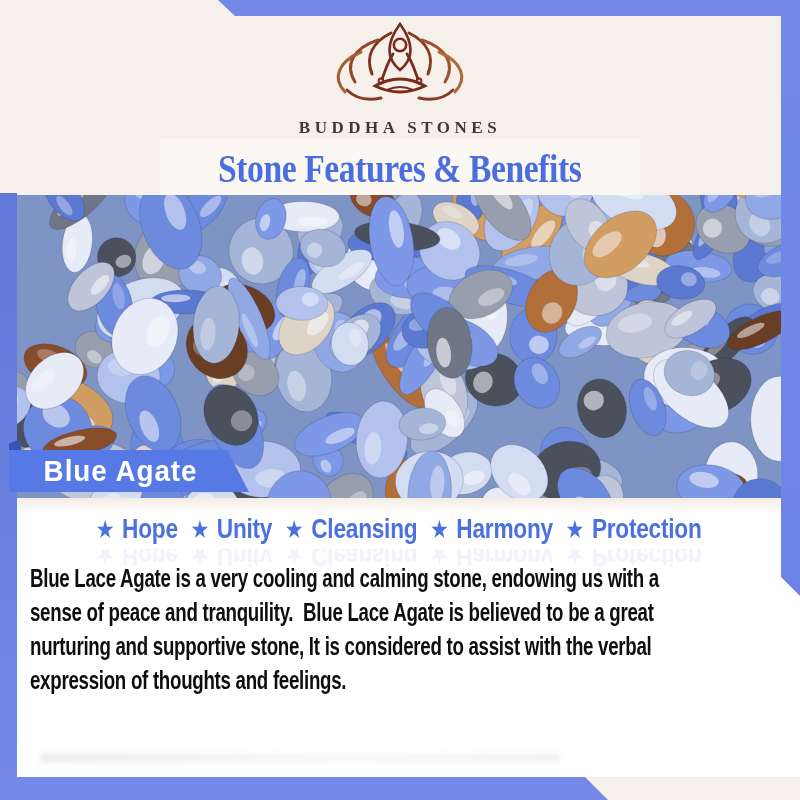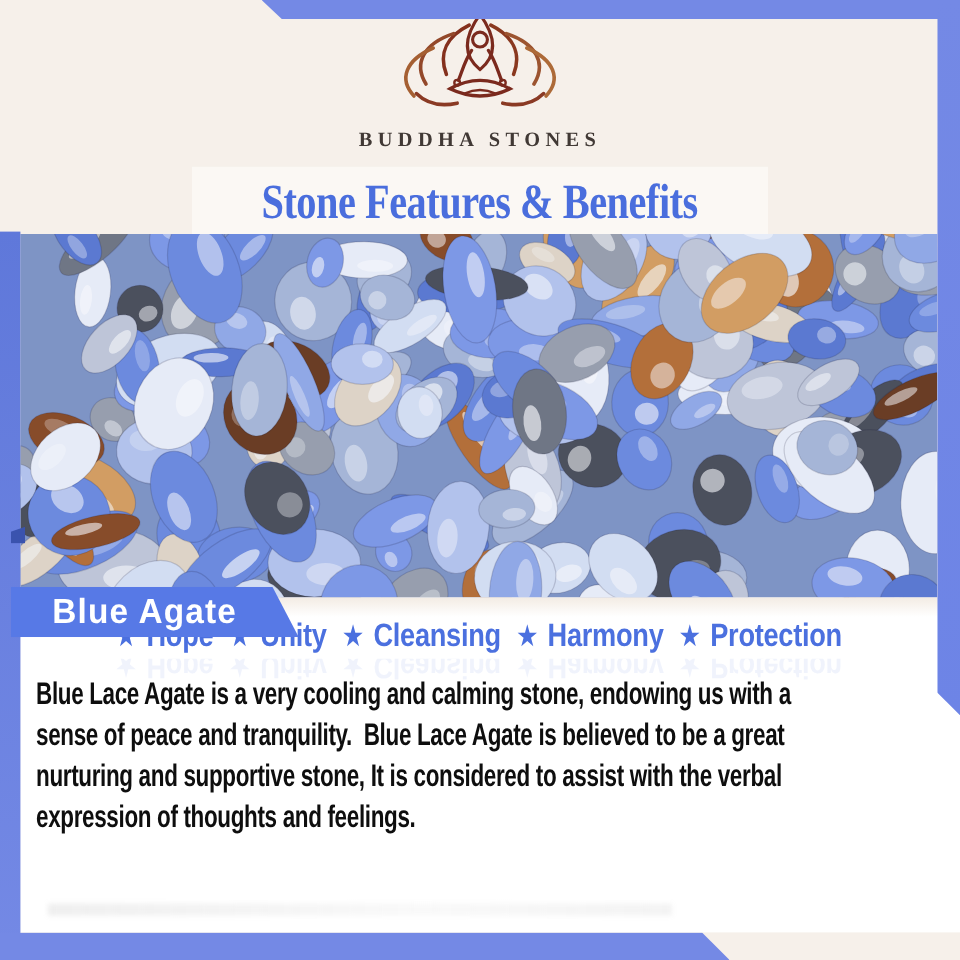--- a/index.html
+++ b/index.html
@@ -20,21 +20,21 @@
   }
   .left-border{
     position:absolute;left:0;top:193px;width:17px;height:607px;
     background:linear-gradient(180deg,#5f78da,#7489e5);z-index:6;
   }
   .bottom-band{
     position:absolute;left:0;top:777px;width:608px;height:23px;background:#7489e5;
     clip-path:polygon(0 0,calc(100% - 23px) 0,100% 100%,0 100%);z-index:6;
   }
   
-  .logo-wrap{position:absolute;left:0;top:8px;width:800px;text-align:center;z-index:2;}
+  .logo-wrap{position:absolute;left:0;top:20px;width:800px;text-align:center;z-index:2;}
   .brand-name{
     margin-top:2px;font-family:"Liberation Serif", serif;font-size:17px;font-weight:600;
     letter-spacing:4.5px;color:#413935;
   }
   
   .head-box{
     position:absolute;left:160px;top:139px;width:480px;height:58px;background:#fbf8f4;
     display:flex;align-items:center;justify-content:center;z-index:2;font-family:Liberation Serif, serif;
   }
   .head-text{
@@ -49,21 +49,21 @@
   .photo svg{display:block;}
   .photo-tint{position:absolute;inset:0;background:rgba(90,120,200,0.05);}
   
   .ribbon-fold{
     position:absolute;left:9px;top:439px;width:12px;height:14px;background:#3a53ae;
     clip-path:polygon(0 30%,100% 0,100% 100%,0 100%);z-index:7;
   }
   .ribbon{
     position:absolute;left:9px;top:450px;width:240px;height:42px;background:#5779e6;
     clip-path:polygon(0 0,218px 0,100% 100%,0 100%);
-    display:flex;align-items:center;justify-content:center;z-index:7;margin-top:39px;
+    display:flex;align-items:center;justify-content:center;z-index:7;
   }
   .ribbon-label{
     font-size:29px;font-weight:700;color:#ffffff;letter-spacing:1px;
     transform:scaleX(0.96);padding-right:18px;
   }
   
   .panel{
     position:absolute;left:17px;top:498px;width:783px;height:279px;background:#ffffff;z-index:3;
   }
   .panel::before{

